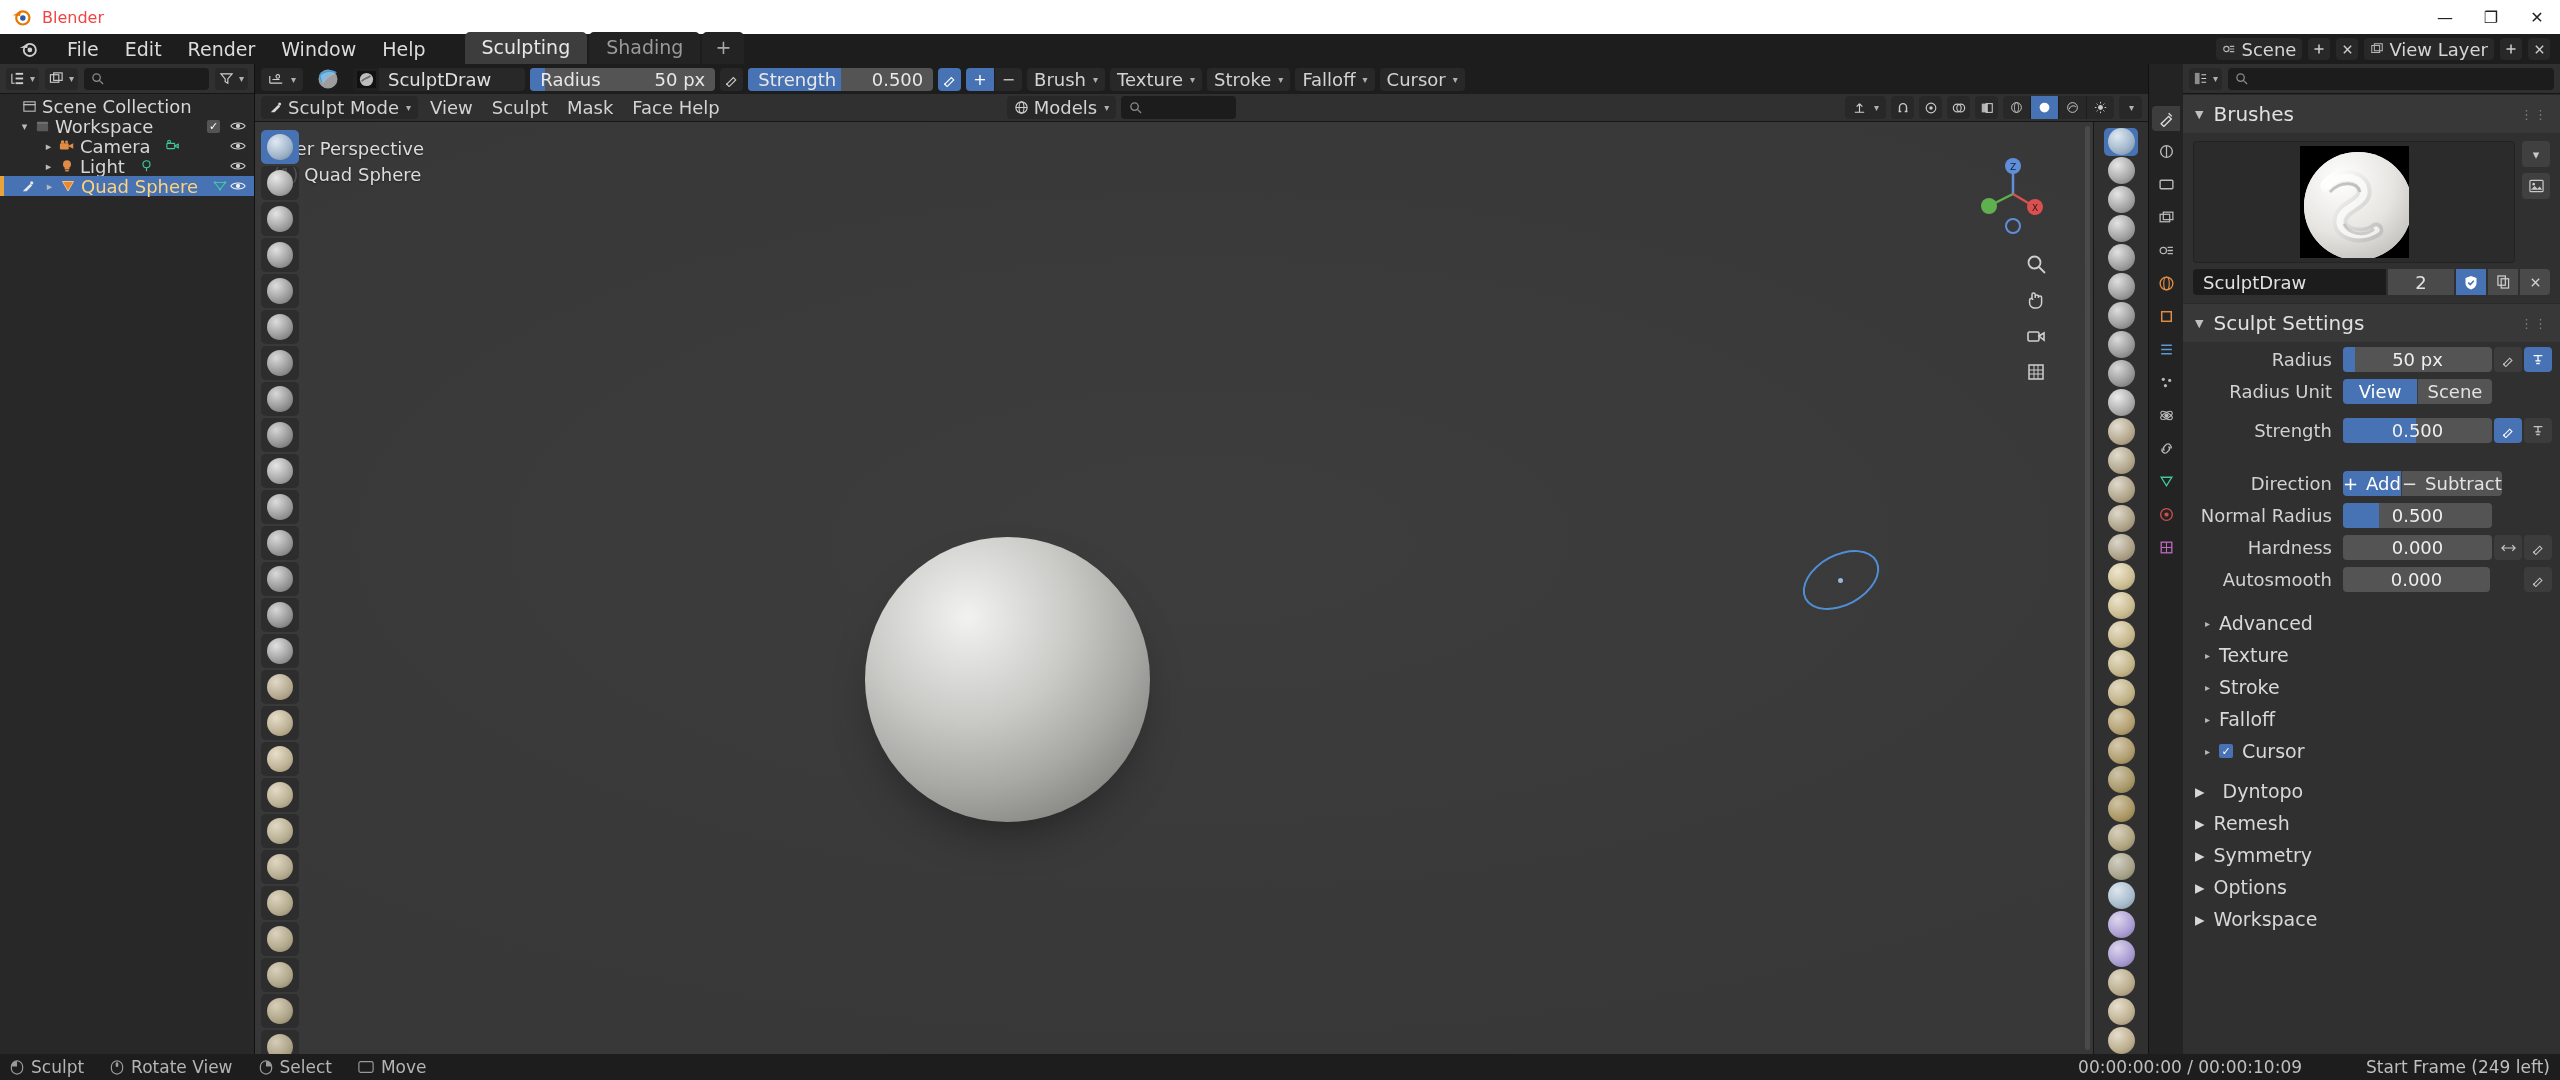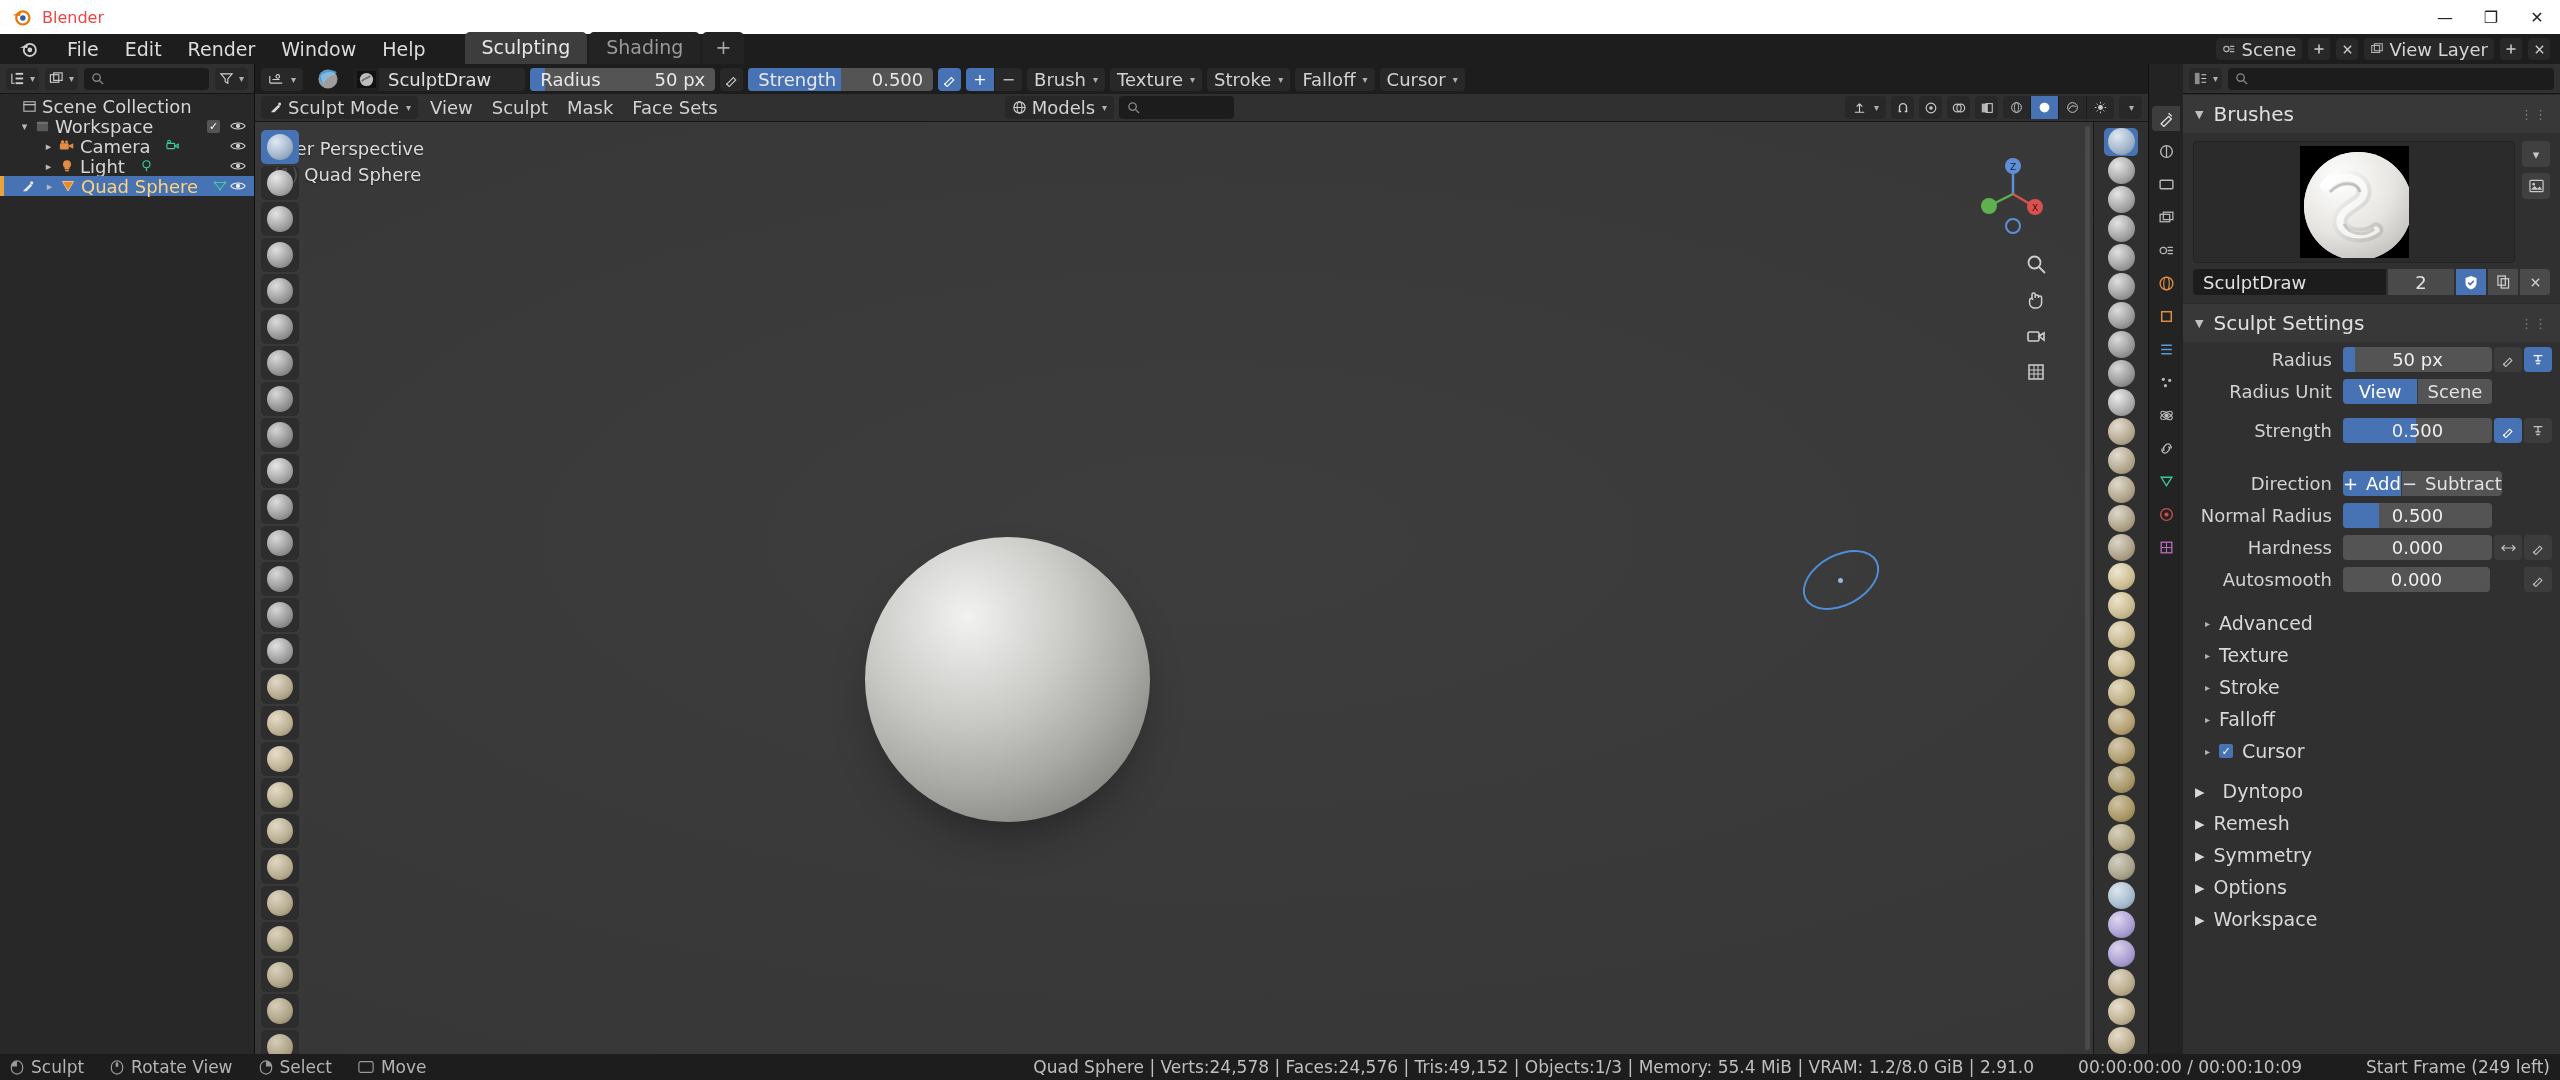--- a/index.html
+++ b/index.html
@@ -565,21 +565,21 @@
           <svg width="15" height="15" viewBox="0 0 16 16">
             <path d="M3 13l2-2 6-6 2 2-6 6z" fill="#d8d8d8"></path>
             <circle cx="12.4" cy="4.2" r="1.6" fill="#d8d8d8"></circle>
           </svg>
           <span>Sculpt Mode</span>
           <span class="caret">▾</span>
         </div>
         <div class="hbtn flat">View</div>
         <div class="hbtn flat">Sculpt</div>
         <div class="hbtn flat">Mask</div>
-        <div class="hbtn flat">Face Sets</div>
+        <div class="hbtn flat">Face Help</div>
 
         <div style="width:270px"></div>
 
         <div class="hbtn">
           <svg width="15" height="15" viewBox="0 0 16 16">
             <circle cx="8" cy="8" r="6" fill="none" stroke="#cfcfcf" stroke-width="1.2"></circle>
             <ellipse cx="8" cy="8" rx="2.6" ry="6" fill="none" stroke="#cfcfcf" stroke-width="1.1"></ellipse>
             <path d="M2 8h12" stroke="#cfcfcf" stroke-width="1.1"></path>
           </svg>
           <span>Models</span>
@@ -1265,19 +1265,18 @@
       <span>Select</span>
     </div>
     <div class="sb-item">
       <svg width="16" height="14" viewBox="0 0 18 14">
         <rect x="1" y="1" width="16" height="12" rx="2" fill="none" stroke="#9a9a9a" stroke-width="1.3"></rect>
       </svg>
       <span>Move</span>
     </div>
 
     <div class="sb-right">
-      <span class="sb-stats">Quad Sphere | Verts:24,578 | Faces:24,576 | Tris:49,152 | Objects:1/3 | Memory: 55.4 MiB | VRAM: 1.2/8.0 GiB | 2.91.0</span>
       <span class="sb-time">00:00:00:00 / 00:00:10:09</span>
       <span>Start Frame (249 left)</span>
     </div>
   </div>
 
 </div>
 
 </body></html>

